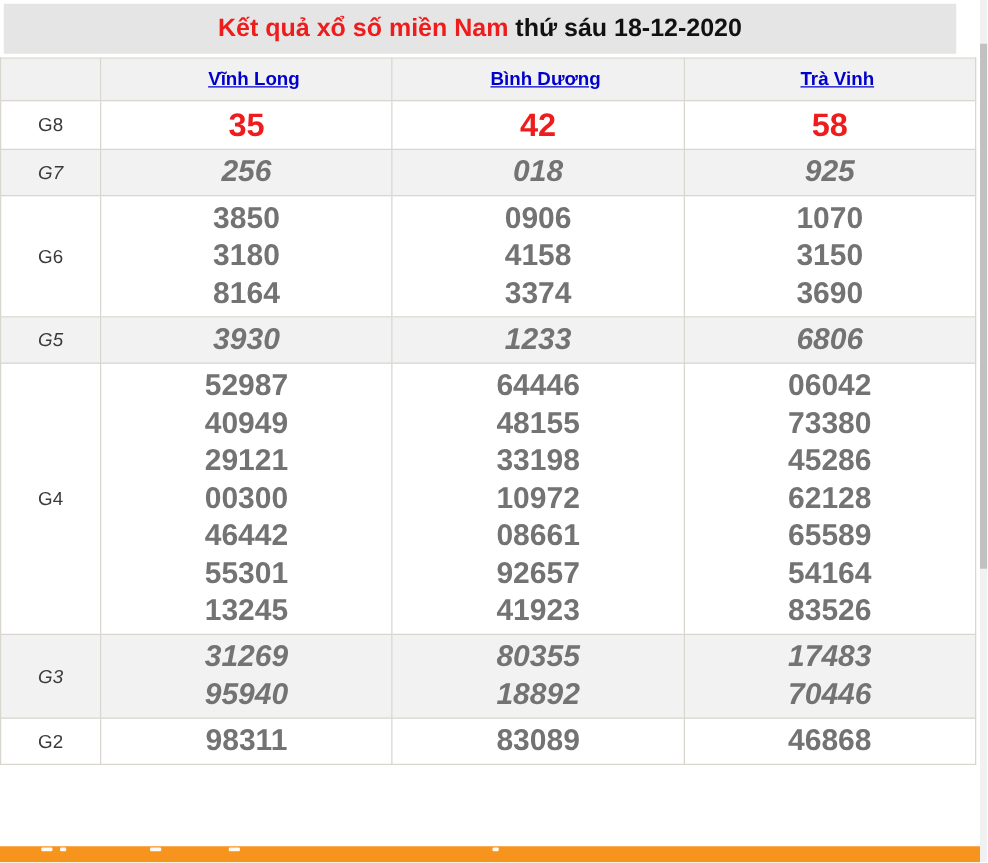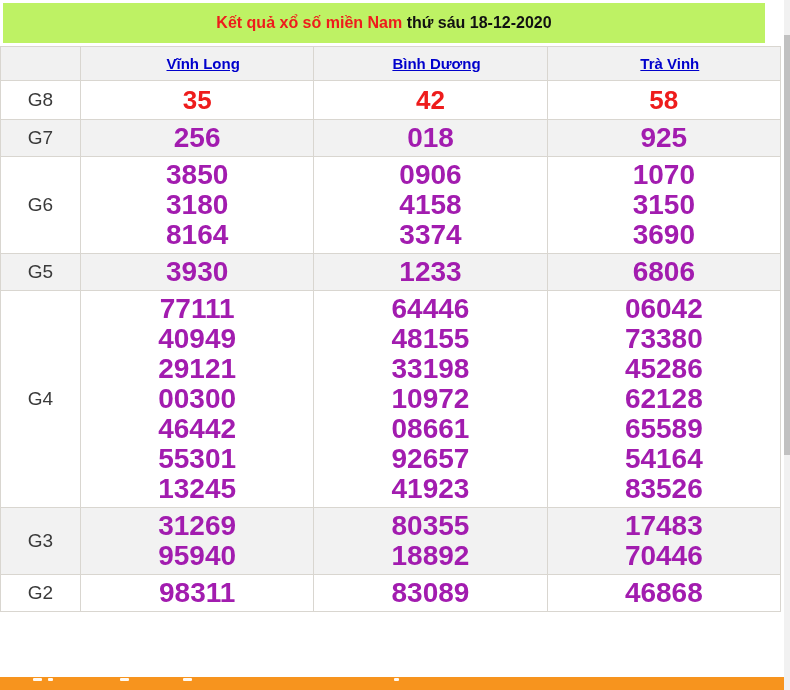--- a/index.html
+++ b/index.html
@@ -2,38 +2,38 @@
 <html><head>
 <meta charset="utf-8">
 <style>
   html,body{margin:0;padding:0;background:#fff;}
   body{font-family:"Liberation Sans","DejaVu Sans",sans-serif;}
   #screen{position:relative;width:790px;height:690px;background:#fff;overflow:hidden;}
 
   
   .title-bar{
     margin:3px 25px 3px 3px;height:40px;line-height:40px;
-    background:#bef264;text-align:center;
-    font-size:16px;font-weight:bold;color:#111;
+    background:#e5e5e5;text-align:center;
+    font-size:20px;font-weight:bold;color:#111;
   }
   .title-bar .accent{color:#EE1C1C;}
 
   
   table.results{
     width:781px;margin-left:0;border-collapse:collapse;table-layout:fixed;
   }
   table.results th, table.results td{
     border:1px solid #D9D6D0;text-align:center;vertical-align:middle;padding:0;
   }
   col.c-label{width:80px;}
   tr.header-row th{height:33px;background:#F1F1F1;font-weight:bold;padding-left:12px;}
   tr.header-row a{color:#0000CC;text-decoration:underline;font-size:15px;cursor:pointer;}
-  tr.alt td{background:#F2F2F2;}
-  td.label-col{font-size:19px;font-weight:normal;color:#3A3A3A;}
-  .num-line{font-size:28px;font-weight:bold;color:#a21caf;line-height:30px;}
+  tr.alt td{background:#F2F2F2;font-style:italic;}
+  td.label-col{font-size:15px;font-weight:normal;color:#3A3A3A;}
+  .num-line{font-size:24px;font-weight:bold;color:#737373;line-height:30px;}
   tr.single td{height:36px;}
   tr.red-large td{height:38px;}
   tr.red-large .num-line{color:#EE1C1C;font-size:26px;line-height:38px;}
   tr.multi td{padding:3px 0;}
 
   
   .footer-bar{
     position:absolute;left:0;bottom:0;width:784px;height:13px;background:#F7941E;
   }
   .footer-mark{position:absolute;top:1px;height:3px;width:9px;background:#fff;opacity:.95;border-radius:1px;}
@@ -117,21 +117,21 @@
           <td>
             <div class="num-line">1233</div>
           </td>
           <td>
             <div class="num-line">6806</div>
           </td>
         </tr>
         <tr class="multi">
           <td class="label-col">G4</td>
           <td>
-            <div class="num-line">77111</div>
+            <div class="num-line">52987</div>
             <div class="num-line">40949</div>
             <div class="num-line">29121</div>
             <div class="num-line">00300</div>
             <div class="num-line">46442</div>
             <div class="num-line">55301</div>
             <div class="num-line">13245</div>
           </td>
           <td>
             <div class="num-line">64446</div>
             <div class="num-line">48155</div>

